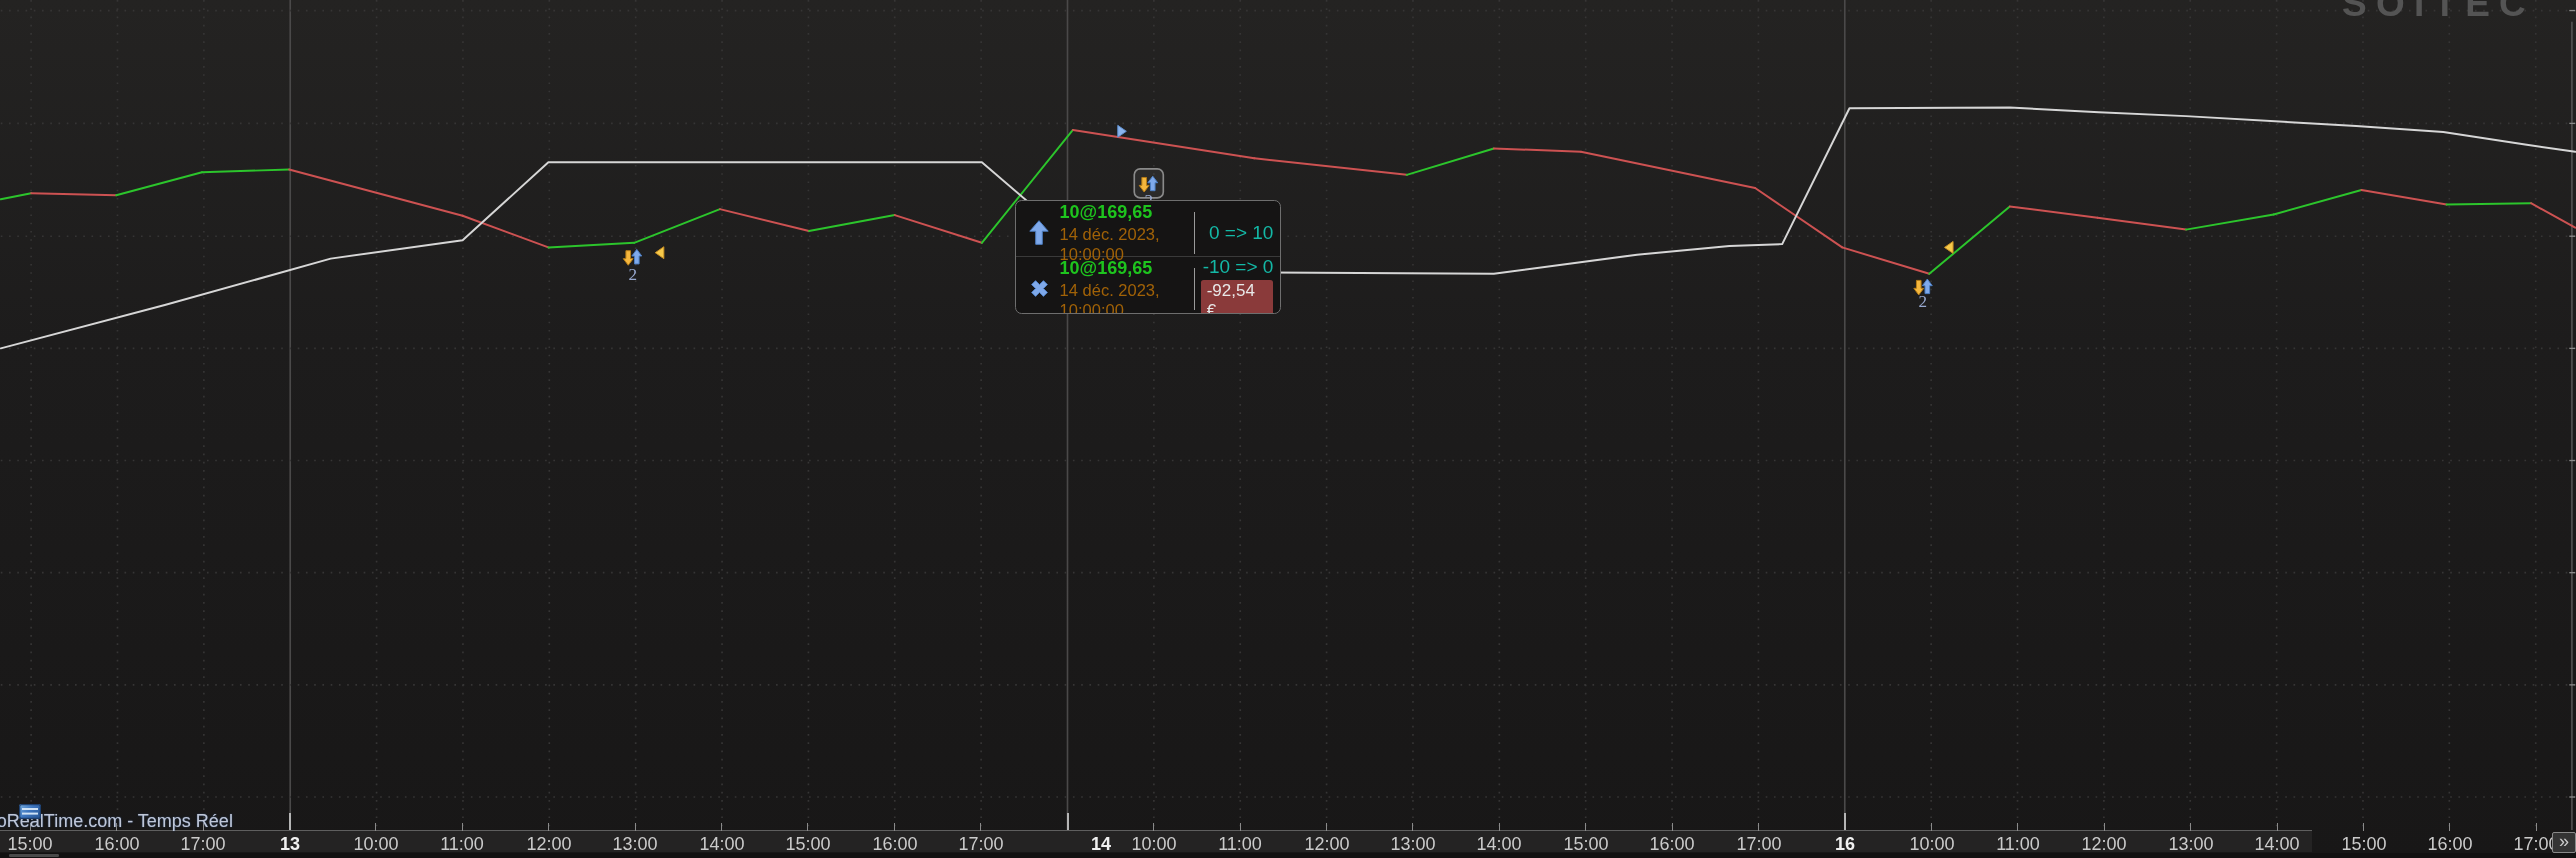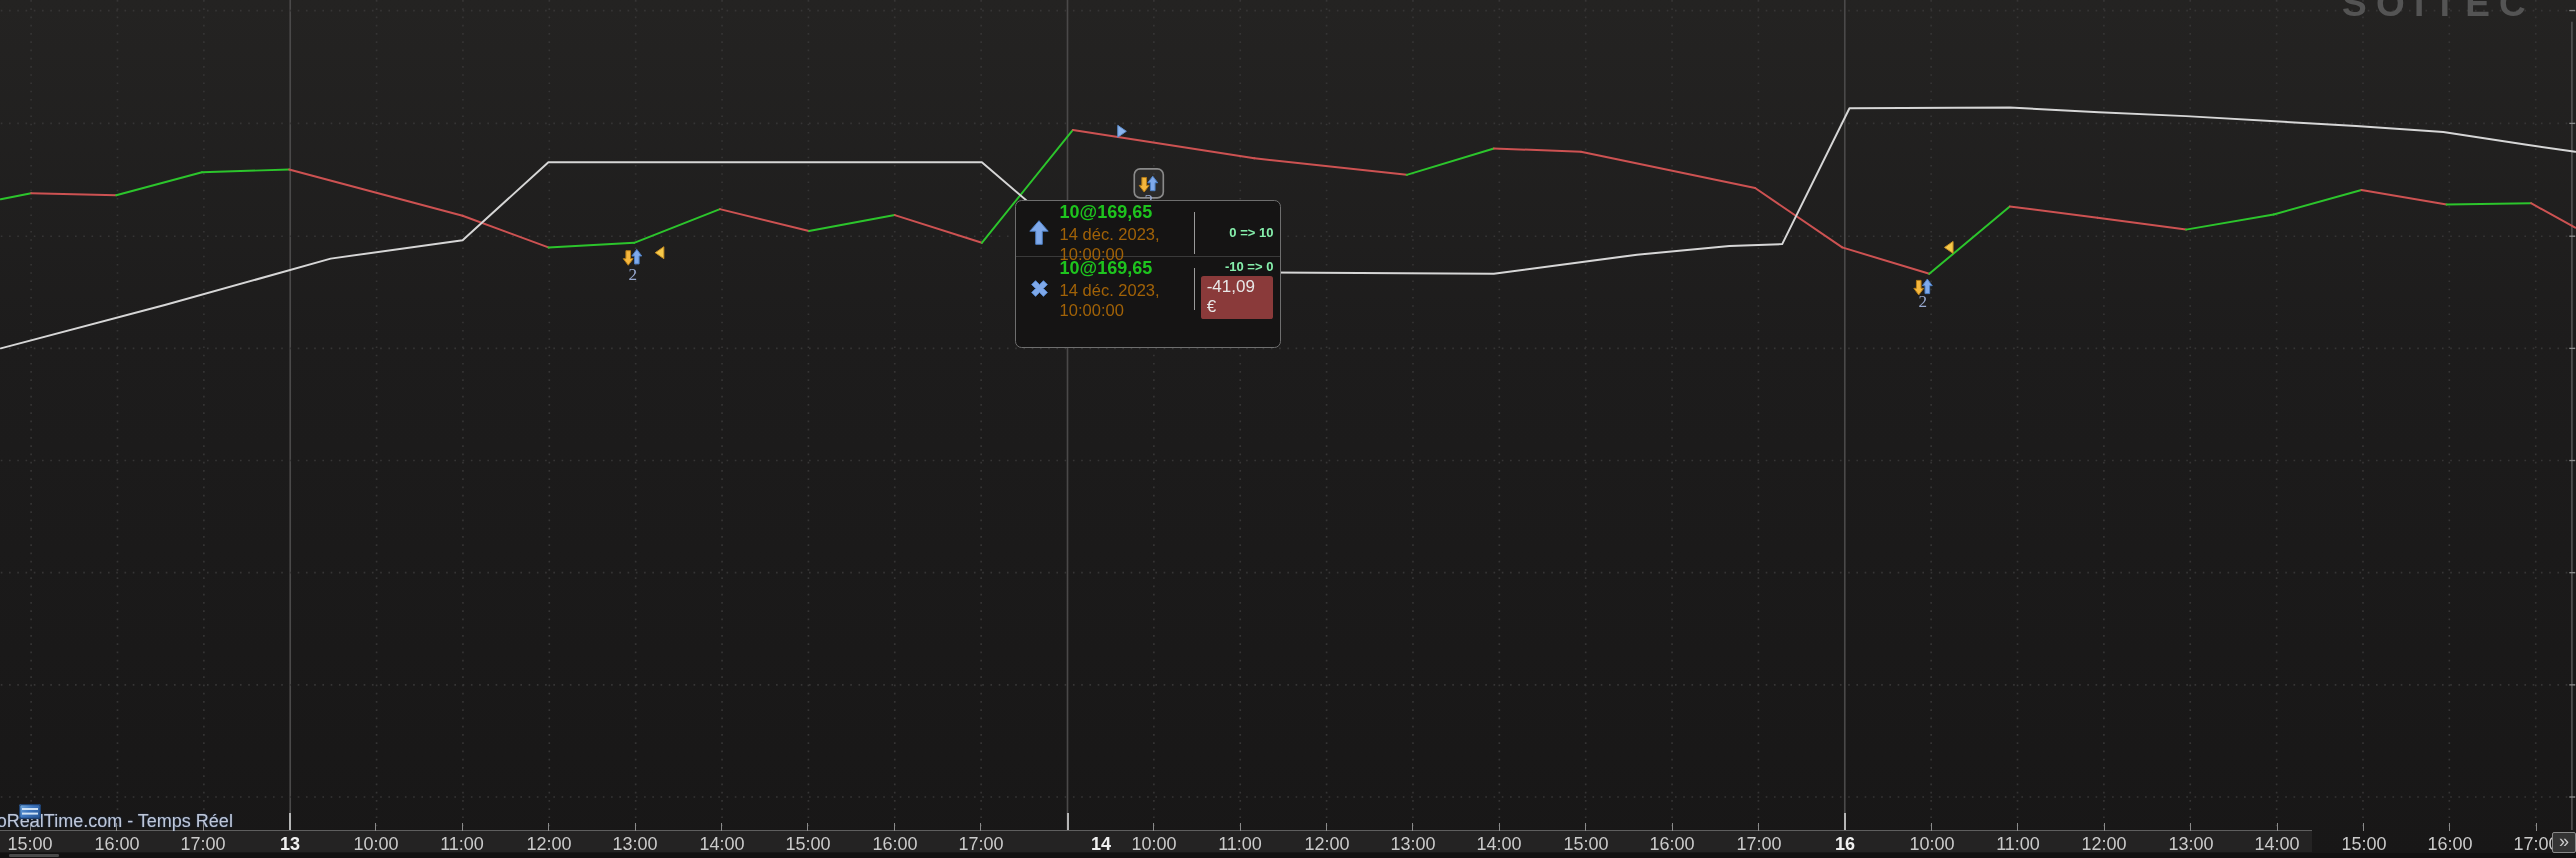--- a/index.html
+++ b/index.html
@@ -28,21 +28,21 @@
                    border:1.3px solid #6e6e6e; border-radius:6.6px; overflow:hidden; }
   .tt-row { display:grid; grid-template-columns:41px 1fr 79px; align-items:center;
             height:55px; padding:0 6.6px 0 2.6px; }
   .tt-row + .tt-row { border-top:1.3px solid #3a3a3a; height:55px; }
   .tt-icon { display:flex; align-items:center; justify-content:center; }
   .tt-texts { display:flex; flex-direction:column; justify-content:center; line-height:1.25; }
   .tt-title { color:#1ec41e; font-size:18px; font-weight:bold; }
   .tt-date  { color:#a16207; font-size:16.5px; }
   .tt-right { border-left:1.3px solid #9a9a9a; height:42px; display:flex; flex-direction:column;
               align-items:flex-end; justify-content:center; padding-left:5.3px; gap:2px; }
-  .tt-value { color:#86efac; font-size:13px;font-weight:bold; }
+  .tt-value { color:#14b8a6; font-size:19px; }
   .tt-loss  { color:#e8e8e8; font-size:17px; background:#8a3a3a; border-radius:2.6px;
               padding:1.3px 6px; }
   .tt-loss:empty { display:none; }
 
   
   #time-axis { position:absolute; left:0; top:830px; width:2312px; height:22.4px;
                background:#242323; border-top:1.3px solid #5f5f5f; z-index:2; }
   .axis-label { position:absolute; top:3.3px; transform:translateX(-50%);
                 font-size:18px; color:#cbcbcb; white-space:nowrap; }
   .axis-label.day { font-weight:bold; color:#f0f0f0; }
@@ -153,21 +153,21 @@
       <path d="M2916.5,445 L2923.5,445 L2923.5,433 L2927.5,433 L2920,423 L2912.5,433 L2916.5,433 Z" fill="#7fa9ea" stroke="#4d7fc4" stroke-width="1.5" stroke-linejoin="round"></path>
       <text x="2913" y="466" text-anchor="middle" fill="#97a8cf" font-size="26" font-family="&quot;Liberation Serif&quot;, serif">2</text>
       <path d="M2959,366 L2959,384 L2946,375 Z" fill="#f6c94a" stroke="#c99022" stroke-width="1.5" stroke-linejoin="round"></path>
     </svg>
 
   <div id="symbol-watermark">SOITEC</div>
 
   <div id="provider-watermark">roRealTime.com - Temps Réel</div>
   <div id="provider-icon"></div>
 
-  <div id="trade-tooltip" style="left: 1015px; top: 200px; width: 266px; height: 148px;">
+  <div id="trade-tooltip" style="left: 1015px; top: 200px; width: 266px; height: 114px;">
     <div class="tt-row">
       <div class="tt-icon">
         <svg width="20" height="25" viewBox="0 0 30 38">
           <path d="M10,37 L20,37 L20,17 L29,17 L15,1 L1,17 L10,17 Z" fill="#7fa9ea" stroke="#4d7fc4" stroke-width="1.5"></path>
         </svg>
       </div>
       <div class="tt-texts">
         <span class="tt-title">10@169,65</span>
         <span class="tt-date">14 déc. 2023, 10:00:00</span>
       </div>
@@ -180,21 +180,21 @@
         <svg width="21" height="21" viewBox="0 0 32 32">
           <path d="M4,10 L10,4 L16,10 L22,4 L28,10 L22,16 L28,22 L22,28 L16,22 L10,28 L4,22 L10,16 Z" fill="#7fa9ea" stroke="#4d7fc4" stroke-width="1.5" stroke-linejoin="round"></path>
         </svg>
       </div>
       <div class="tt-texts">
         <span class="tt-title">10@169,65</span>
         <span class="tt-date">14 déc. 2023, 10:00:00</span>
       </div>
       <div class="tt-right">
         <span class="tt-value">-10 =&gt; 0</span>
-        <span class="tt-loss">-41,09 €</span>
+        <span class="tt-loss">-92,54 €</span>
       </div>
     </div>
   </div>
 
   <div id="time-axis">
       <span class="axis-label" style="left: 30px;">15:00</span>
       <span class="axis-label" style="left: 117px;">16:00</span>
       <span class="axis-label" style="left: 203px;">17:00</span>
       <span class="axis-label day" style="left: 290px;">13</span>
       <span class="axis-label" style="left: 376px;">10:00</span>

